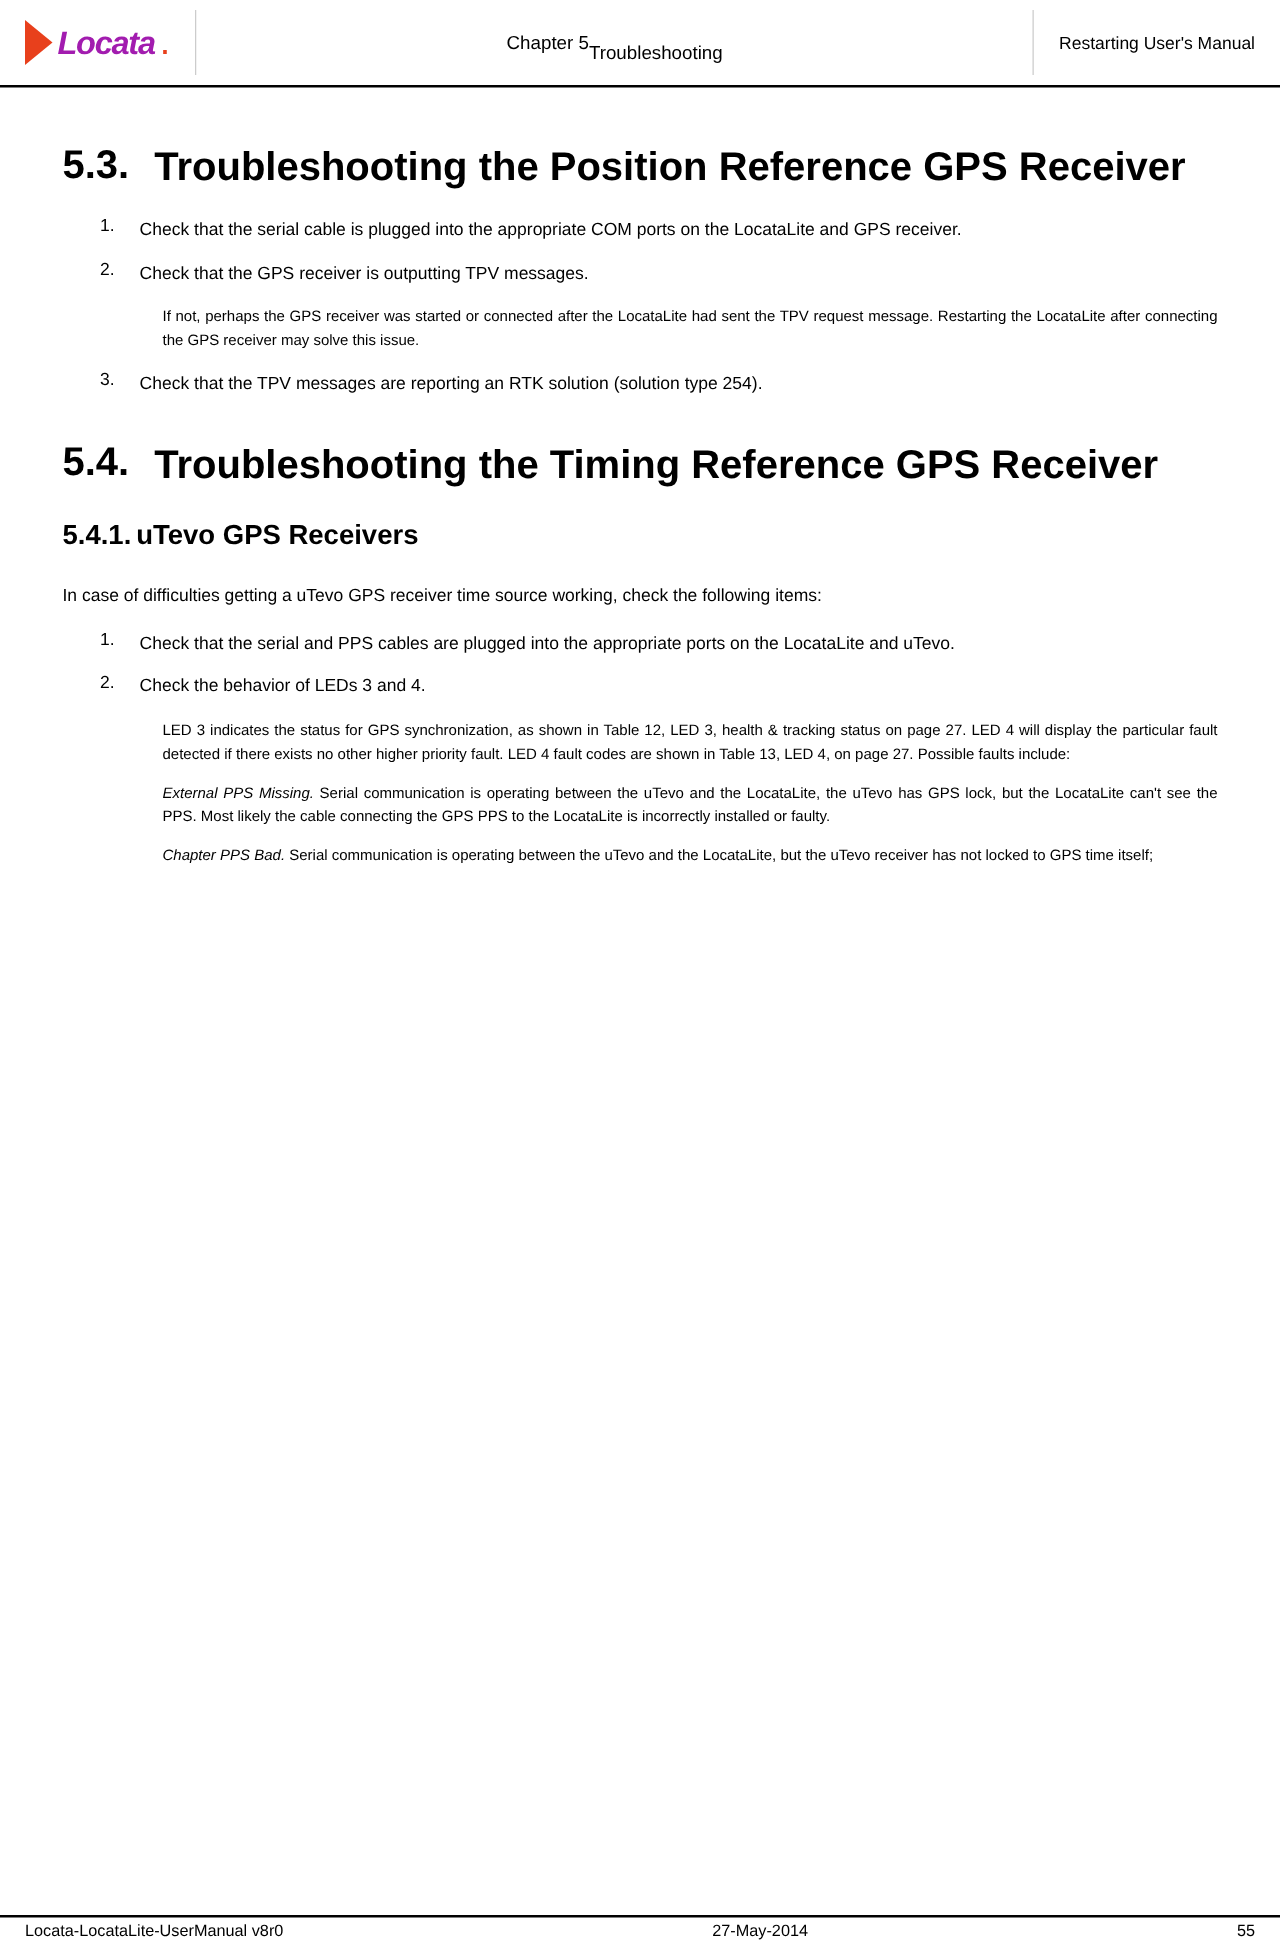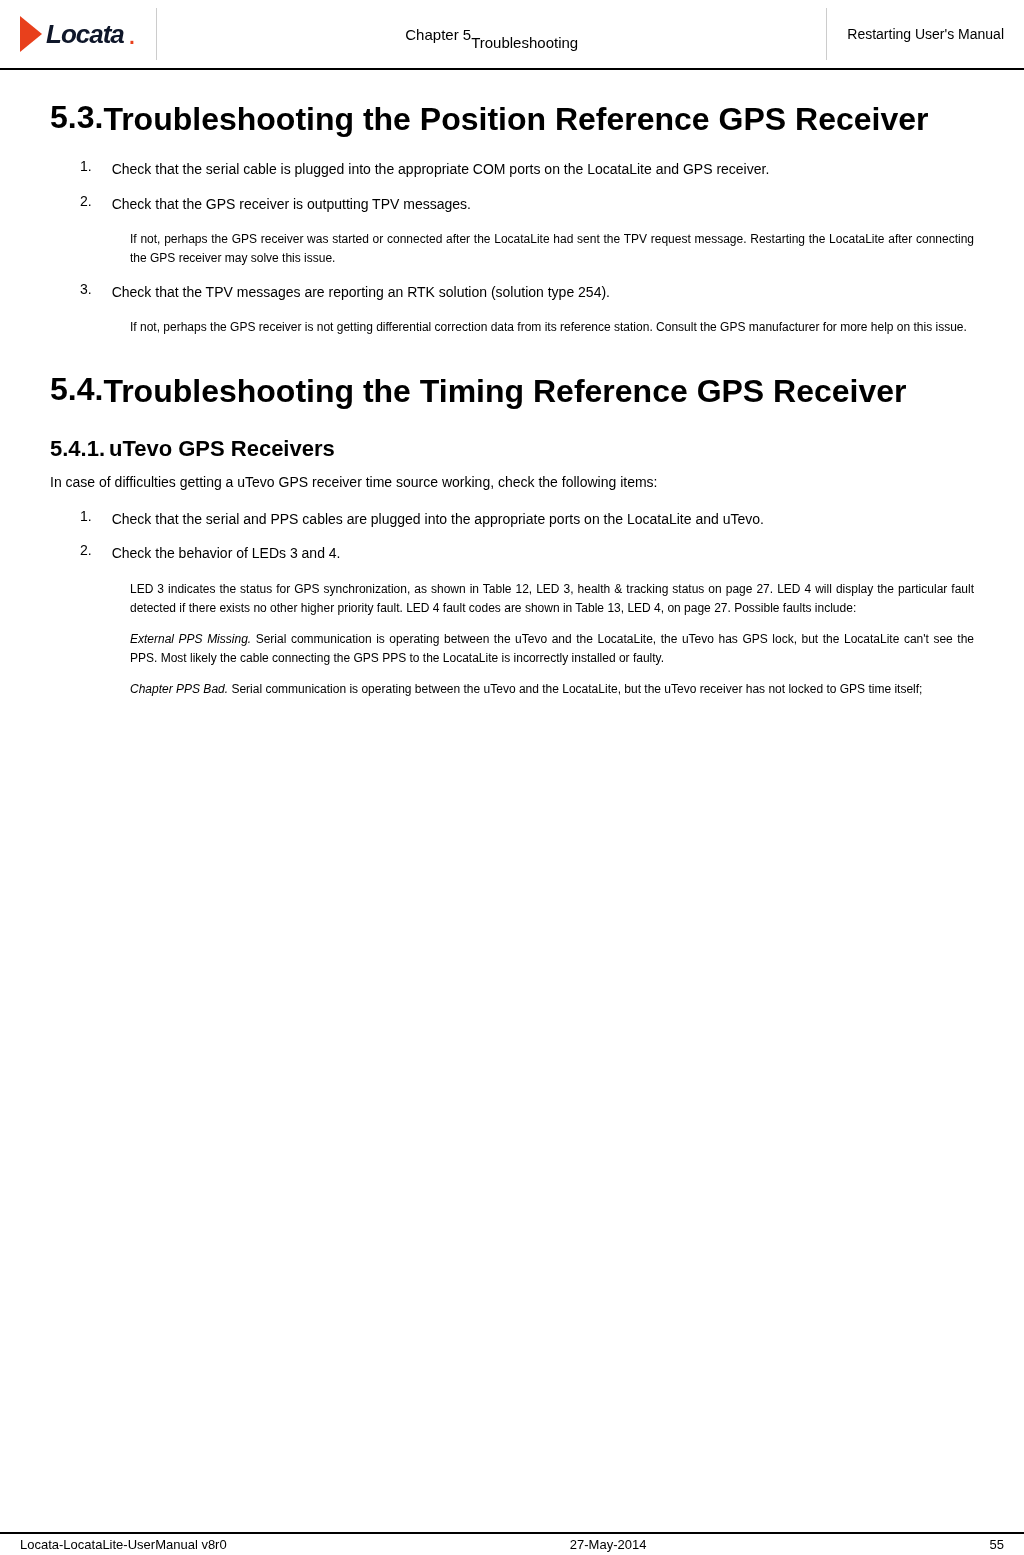--- a/index.html
+++ b/index.html
@@ -51,21 +51,21 @@
       width: 0;
       height: 0;
       border-top: 18px solid transparent;
       border-bottom: 18px solid transparent;
       border-left: 22px solid #e8401c;
     }
 
     .logo-text {
       font-size: 26px;
       font-weight: bold;
-      color: #0f172a;
+      color: #a21caf;
       font-style: italic;
       letter-spacing: -1px;
     }
 
     .logo-dot {
       color: #e8401c;
       font-size: 30px;
     }
 
     .header-center {
@@ -100,39 +100,40 @@
     
     .content {
       flex: 1;
       padding: 30px 50px 20px 50px;
     }
 
     
     .section-heading {
       display: flex;
       align-items: flex-start;
+      gap: 20px;
       margin-bottom: 20px;
-      margin-top: 0;
+      margin-top: 14px;
     }
 
     .section-number {
       font-size: 32px;
       font-weight: bold;
       white-space: nowrap;
       line-height: 1.1;
     }
 
     .section-title {
       font-size: 32px;
       font-weight: bold;
       line-height: 1.2;
     }
 
     .subsubsection-heading {
-      margin-bottom: 9px;
+      margin-bottom: 24px;
       margin-top: 25px;
     }
 
     .subsubsection-number {
       font-size: 22px;
       font-weight: bold;
     }
 
     .subsubsection-title {
       font-size: 22px;
@@ -260,21 +261,20 @@
 
     <div class="body-text">If not, perhaps the GPS receiver was started or connected after the LocataLite had sent the TPV request message.  Restarting the LocataLite after connecting the GPS receiver may solve this issue.</div>
 
     <ul class="numbered-list">
       <li>
         <span class="list-num">3.</span>
         <span class="list-content">Check that the TPV messages are reporting an RTK solution (solution type 254).</span>
       </li>
     </ul>
 
-    <div class="body-text">If not, perhaps the GPS receiver is not getting differential correction data from its reference station.  Consult the GPS manufacturer for more help on this issue.</div>
 
     <div class="section-break"></div>
     <div class="section-heading">
       <span class="section-number">5.4.</span>
       <span class="section-title">Troubleshooting the Timing Reference GPS Receiver</span>
     </div>
 
     <div class="subsubsection-heading">
       <span class="subsubsection-number">5.4.1.</span>
       <span class="subsubsection-title">uTevo GPS Receivers</span>

